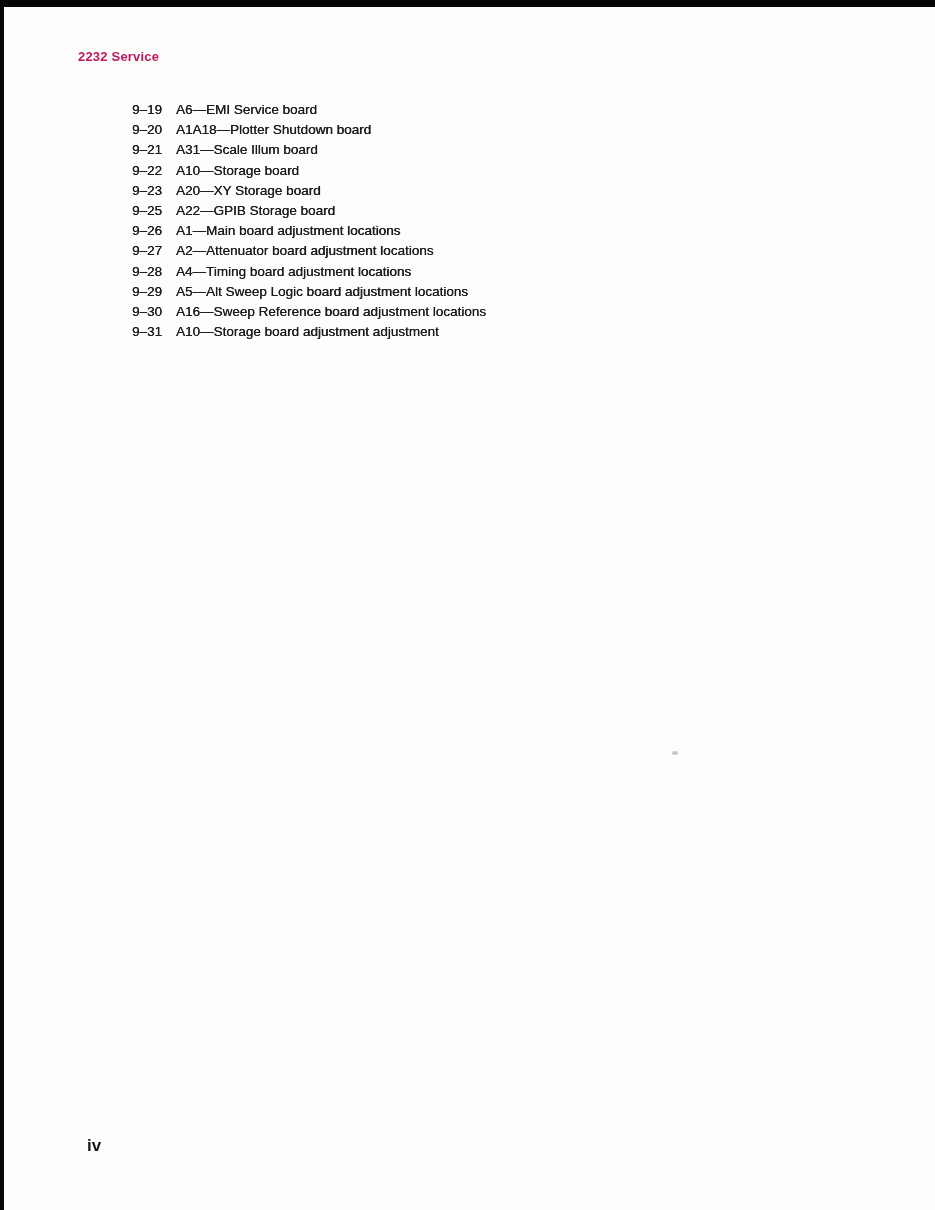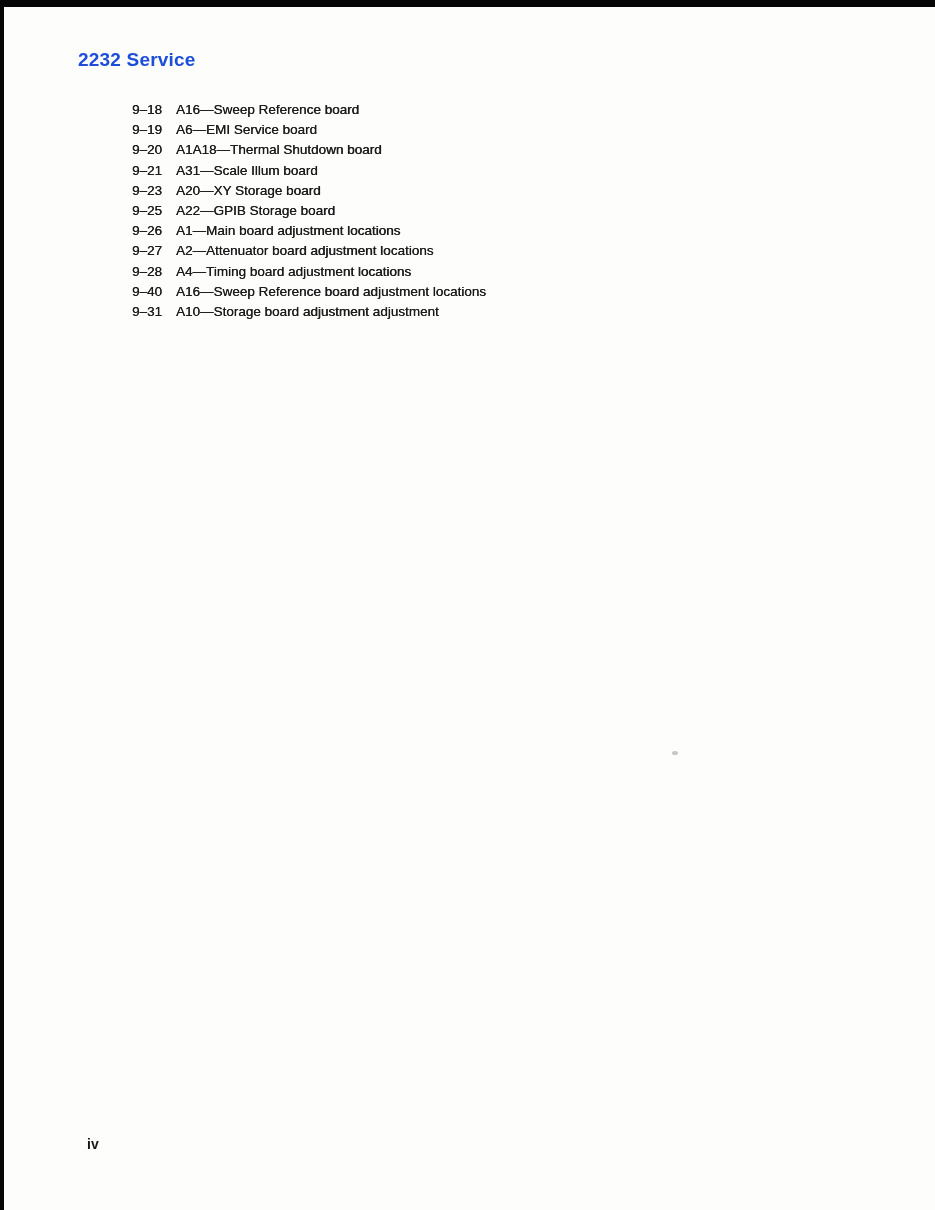--- a/index.html
+++ b/index.html
@@ -26,24 +26,24 @@
   .edge-left {
     position: absolute;
     top: 0; left: 0;
     width: 4px; height: 100%;
     background: #060606;
   }
   .header {
     position: absolute;
     top: 49px;
     left: 78px;
-    font-size: 19px;
+    font-size: 13px;
     font-weight: bold;
     letter-spacing: 0.2px;
-    color: #1d4ed8;
+    color: #be185d;
   }
   .figures {
     position: absolute;
     top: 102px;
     left: 132px;
   }
   .row {
     display: flex;
     align-items: flex-start;
     height: 20.2px;
@@ -67,53 +67,53 @@
     width: 6px;
     height: 4px;
     background: #9a9a9a;
     border-radius: 50%;
     opacity: 0.55;
   }
   .page-number {
     position: absolute;
     top: 1136px;
     left: 87px;
-    font-size: 14px;
+    font-size: 17px;
     font-weight: bold;
     color: #161616;
   }
 </style>
 </head>
 <body>
 
 <div class="page">
 
   <div class="edge-top"></div>
   <div class="edge-left"></div>
 
   <div class="header">
     <span>2232 Service</span>
   </div>
 
   <div class="figures">
     <div class="row">
-      <span class="num">9–18</span>
-      <span class="title">A16—Sweep Reference board</span>
-    </div>
-    <div class="row">
       <span class="num">9–19</span>
       <span class="title">A6—EMI Service board</span>
     </div>
     <div class="row">
       <span class="num">9–20</span>
-      <span class="title">A1A18—Thermal Shutdown board</span>
+      <span class="title">A1A18—Plotter Shutdown board</span>
     </div>
     <div class="row">
       <span class="num">9–21</span>
       <span class="title">A31—Scale Illum board</span>
+    </div>
+    <div class="row">
+      <span class="num">9–22</span>
+      <span class="title">A10—Storage board</span>
     </div>
     <div class="row">
       <span class="num">9–23</span>
       <span class="title">A20—XY Storage board</span>
     </div>
     <div class="row">
       <span class="num">9–25</span>
       <span class="title">A22—GPIB Storage board</span>
     </div>
     <div class="row">
@@ -122,21 +122,25 @@
     </div>
     <div class="row">
       <span class="num">9–27</span>
       <span class="title">A2—Attenuator board adjustment locations</span>
     </div>
     <div class="row">
       <span class="num">9–28</span>
       <span class="title">A4—Timing board adjustment locations</span>
     </div>
     <div class="row">
-      <span class="num">9–40</span>
+      <span class="num">9–29</span>
+      <span class="title">A5—Alt Sweep Logic board adjustment locations</span>
+    </div>
+    <div class="row">
+      <span class="num">9–30</span>
       <span class="title">A16—Sweep Reference board adjustment locations</span>
     </div>
     <div class="row">
       <span class="num">9–31</span>
       <span class="title">A10—Storage board adjustment adjustment</span>
     </div>
   </div>
 
   <div class="speck"></div>
 

